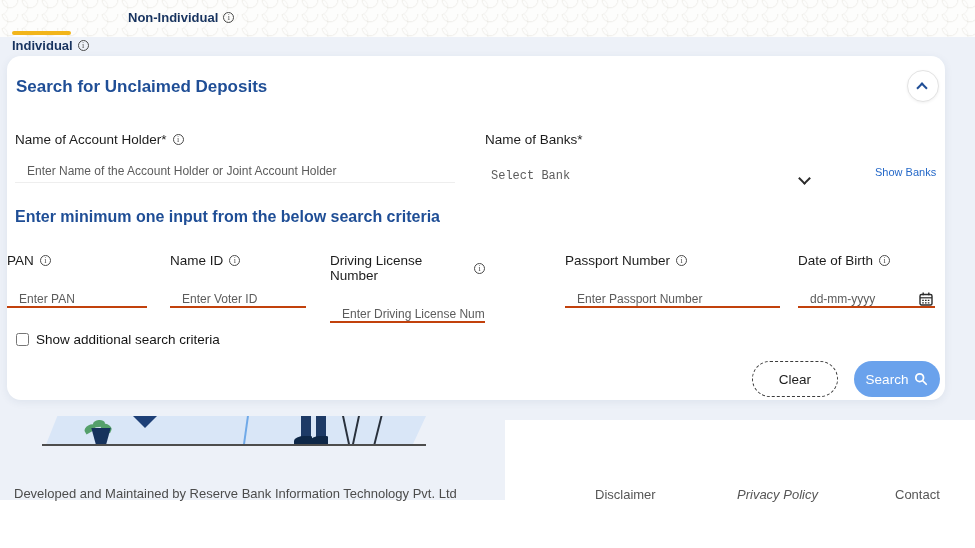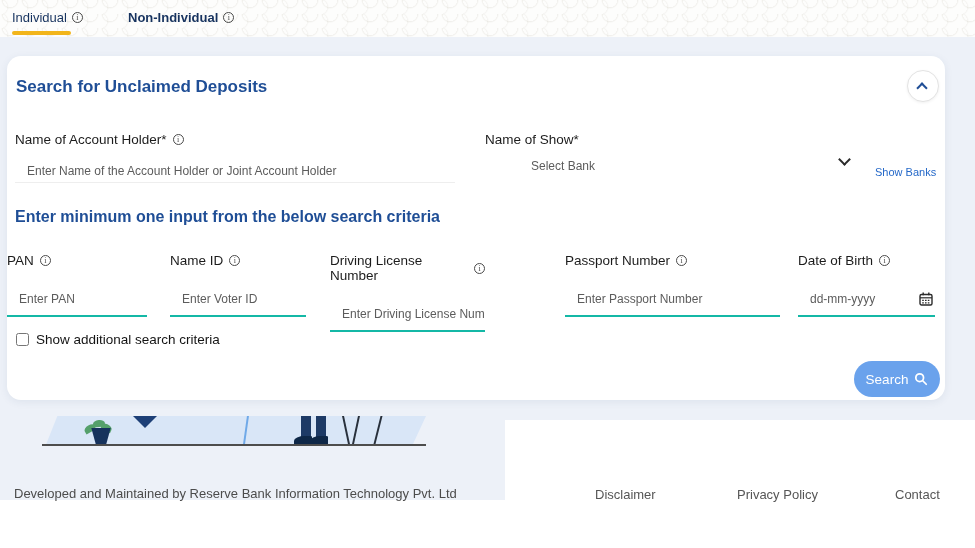--- a/index.html
+++ b/index.html
@@ -31,21 +31,21 @@
   .footer-panel {
     position: absolute; left: 505px; top: 420px; width: 470px; height: 128px;
     background: #ffffff;
   }
 
   
   .tab {
     position: absolute; top: 10px; display: flex; align-items: center; gap: 5px;
     font-size: 13px; color: #17335f; cursor: pointer; font-weight: bold;
   }
-  .tab.active { font-weight: normal; }
+  .tab.active { font-weight: bold; margin-top: 28px; }
   .tab-individual { left: 12px; }
   .tab-non-individual { left: 128px; }
   .tab-underline {
     position: absolute; left: 12px; top: 31px; width: 59px; height: 4px;
     background: #f2b51b; border-radius: 2px;
   }
   .info-icon {
     display: inline-flex; align-items: center; justify-content: center;
     width: 11px; height: 11px; border: 1px solid #4a4a4a; border-radius: 50%;
     font-size: 8px; color: #4a4a4a; font-weight: normal; flex: none;
@@ -83,22 +83,22 @@
     border: none; outline: none; background: transparent;
     font-family: "Liberation Sans", sans-serif;
     font-size: 12px; color: #4c1d95;
   }
   .text-input::placeholder { color: #5c5c5c; opacity: 1; }
   .input-account {
     position: absolute; left: 8px; top: 103px; width: 440px; height: 24px;
     padding-left: 12px; border-bottom: 1px solid #eeeeee;
   }
   .bank-select {
-    position: absolute; left: 498px; top: 103px; width: 352px; height: 24px;
-    display: flex; align-items: flex-start; cursor: pointer;
+    position: absolute; left: 458px; top: 103px; width: 352px; height: 24px;
+    display: flex; align-items: flex-end; cursor: pointer; font-family: Liberation Mono, monospace;
   }
   .bank-placeholder { font-size: 12px; color: #5c5c5c; padding-left: 26px; flex: 1; }
   .chevron-down {
     width: 9px; height: 9px; margin-right: 8px; margin-top: -4px;
     border-right: 2px solid #2b2b2b; border-bottom: 2px solid #2b2b2b;
     transform: rotate(45deg); flex: none;
   }
   .show-banks {
     position: absolute; left: 868px; top: 110px;
     font-size: 11px; color: #2468c8; cursor: pointer; white-space: nowrap;
@@ -112,21 +112,21 @@
   .crit-1 { left: 163px; width: 136px; }
   .crit-2 { left: 323px; width: 155px; }
   .crit-3 { left: 558px; width: 215px; }
   .crit-4 { left: 791px; width: 137px; }
   .crit-label {
     display: flex; align-items: center; gap: 6px;
     font-size: 13.5px; color: #1c1c1c;
   }
   .crit-input-wrap {
     margin-top: 24px; display: flex; align-items: center;
-    border-bottom: 2px solid #14b8a6; padding-bottom: 9px;
+    border-bottom: 2px solid #c2410c; 
   }
   .crit-input-wrap .text-input { width: 100%; padding-left: 12px; }
   .calendar-icon { flex: none; margin-right: 2px; cursor: pointer; line-height: 0; }
   .checkbox-row {
     position: absolute; left: 9px; top: 276px;
     display: flex; align-items: center; gap: 7px; cursor: pointer;
   }
   .checkbox-row input[type="checkbox"] {
     width: 13px; height: 13px; accent-color: #3b74bc; cursor: pointer;
   }
@@ -166,21 +166,21 @@
   .shoe { position: absolute; top: 20px; width: 18px; height: 8px; background: #0e2747; border-radius: 60% 10% 0 0; }
   .shoe1 { left: 252px; } .shoe2 { left: 268px; }
   .easel { position: absolute; top: 0; width: 2px; height: 28px; background: #28303c; }
   .easel1 { left: 303px; transform: skewX(12deg); }
   .easel2 { left: 313px; transform: skewX(-12deg); }
   .easel3 { left: 335px; transform: skewX(-14deg); }
 
   
   .credit { position: absolute; left: 14px; top: 486px; font-size: 13px; color: #4c4c4c; z-index: 3; }
   .flink { position: absolute; top: 487px; font-size: 13px; color: #565656; cursor: pointer; z-index: 3; }
-  .flink-0 { left: 595px; } .flink-1 { left: 737px; } .flink-2 { left: 895px; }
+  .flink-0 { left: 595px; } .flink-1 { left: 737px; font-style: italic; } .flink-2 { left: 895px; }
 </style>
 </head>
 <body>
 
 <div class="top-strip"></div>
 <div class="main-bg"></div>
 <div class="footer-panel"></div>
 <div class="bottom-white"></div>
 
 <div class="illustration">
@@ -217,21 +217,21 @@
     <div class="chevron-up"></div>
   </div>
 
   <div class="field-label lbl-account">
     <span>Name of Account Holder*</span>
     <span class="info-icon"></span>
   </div>
   <input class="text-input input-account" type="text" placeholder="Enter Name of the Account Holder or Joint Account Holder" style="">
 
   <div class="field-label lbl-banks">
-    <span>Name of Show*</span>
+    <span>Name of Banks*</span>
   </div>
   <div class="bank-select">
     <span class="bank-placeholder">Select Bank</span>
     <span class="chevron-down"></span>
   </div>
   <span class="show-banks">Show Banks</span>
 
   <div class="criteria-heading">Enter minimum one input from the below search criteria</div>
 
   <div class="crit-field crit-0">
@@ -292,20 +292,21 @@
         </svg>
       </span>
     </div>
   </div>
 
   <div class="checkbox-row">
     <input type="checkbox" id="addcrit" style="">
     <label for="addcrit">Show additional search criteria</label>
   </div>
 
+  <button class="btn btn-clear">Clear</button>
   <button class="btn btn-search">
     <span>Search</span>
     <span style="line-height:0;">
       <svg width="14" height="14" viewBox="0 0 16 16">
         <circle cx="6.5" cy="6.5" r="4.4" fill="none" stroke="#ffffff" stroke-width="2"></circle>
         <line x1="10" y1="10" x2="14" y2="14" stroke="#ffffff" stroke-width="2" stroke-linecap="round"></line>
       </svg>
     </span>
   </button>
 </div>

